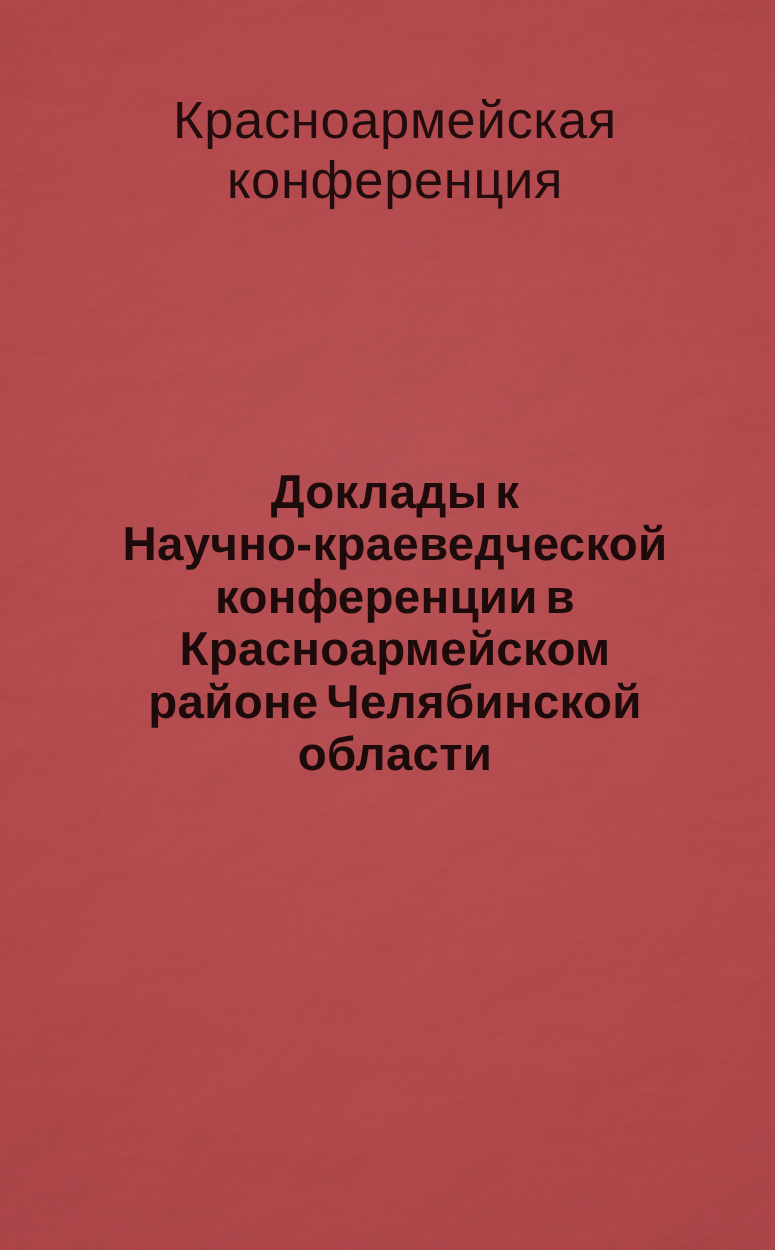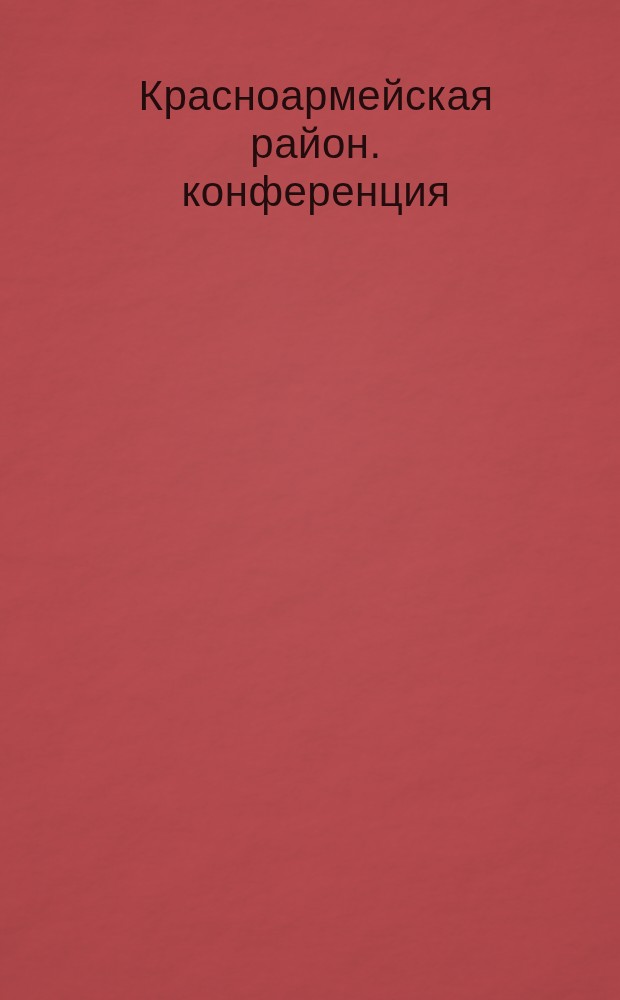--- a/index.html
+++ b/index.html
@@ -83,18 +83,25 @@
     <rect width="620" height="1000" fill="#b2494b"></rect>
     <rect width="620" height="1000" filter="url(#crumple)"></rect>
     <rect width="620" height="1000" filter="url(#grain)" opacity="0.25"></rect>
   </svg>
 
   <div class="tint"></div>
   <div class="vignette"></div>
 
   <div class="text-layer heading">
     <div class="line">Красноармейская</div>
-    <div class="line">район.</div>
     <div class="line">конференция</div>
   </div>
 
+  <div class="text-layer title">
+    <div class="line">Доклады к</div>
+    <div class="line">Научно-краеведческой</div>
+    <div class="line">конференции в</div>
+    <div class="line">Красноармейском</div>
+    <div class="line">районе Челябинской</div>
+    <div class="line">области</div>
+  </div>
 
 </div>
 
 </body></html>

